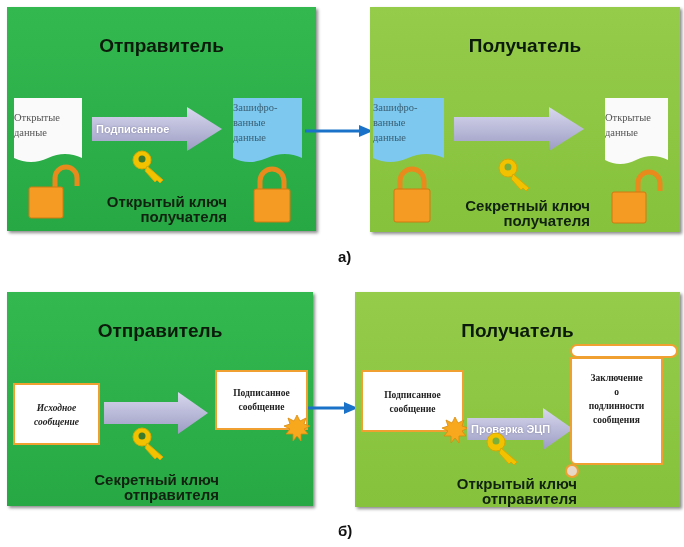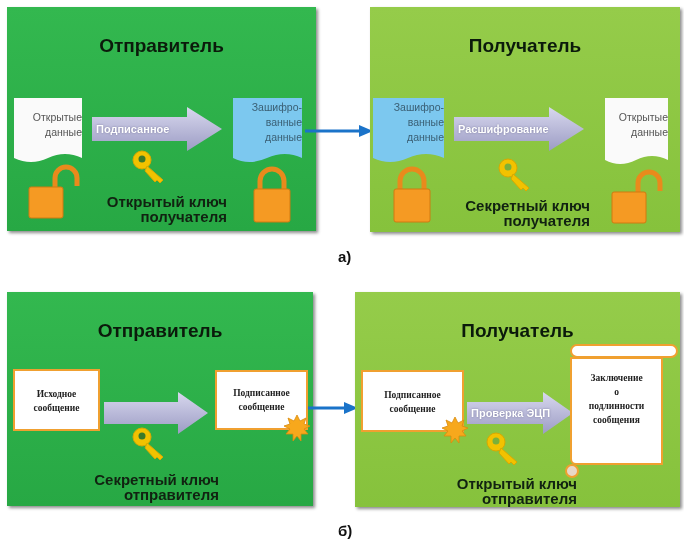--- a/index.html
+++ b/index.html
@@ -4,22 +4,22 @@
 <style>
   html, body { margin: 0; padding: 0; background: #ffffff; }
   body { width: 684px; height: 547px; position: relative; overflow: hidden;
          font-family: "Liberation Sans", "DejaVu Sans", sans-serif; }
   .panel { position: absolute; box-sizing: border-box;
            box-shadow: 2px 2px 3px rgba(0,0,0,0.45); }
   .dark  { background: linear-gradient(#33b84f, #27a844); }
   .light { background: linear-gradient(#95cc4a, #86c23c); padding-left: 36px; }
   .ptitle { position: absolute; left: 0; right: 0; text-align: center;
             font-weight: bold; font-size: 19px; color: #0b1a0b; }
-  .doc { position: absolute; box-sizing: border-box; text-align: right;
-         font-family: Liberation Sans, sans-serif;
+  .doc { position: absolute; box-sizing: border-box; text-align: left;
+         font-family: Liberation Serif, serif;
          font-size: 10.5px; line-height: 15px; color: #555; }
   .doc.white { background: #fafafa; }
   .doc.blue  { background: #7cc8ef; color: #3a5f74; }
   .doc svg.wave { position: absolute; left: 0; bottom: -10px; }
   .arrow { position: absolute; }
   .arrow .label { position: absolute; left: 4px; top: 0; height: 100%;
                   display: flex; align-items: center; color: #fff;
                   font-weight: bold; font-size: 11px; white-space: nowrap;
                   text-shadow: 0 0 2px rgba(80,80,120,0.6); }
   .keytext { position: absolute; text-align: right; font-weight: bold;
@@ -113,21 +113,20 @@
   <div class="arrow" style="left:84px; top:100px; width:130px; height:44px;">
     <svg width="130" height="44" viewBox="0 0 130 44" style="position:absolute;left:0;top:0;">
       <defs>
           <linearGradient id="ga2" x1="0" y1="0" x2="0" y2="1">
             <stop offset="0" stop-color="#d8d8ee"></stop>
             <stop offset="1" stop-color="#9c9cc4"></stop>
           </linearGradient>
         </defs>
       <path d="M0 10 H95 V0 L130 22 L95 44 V34 H0 Z" fill="url(#ga2)"></path>
     </svg>
-    <div class="label">Расшифрование</div>
   </div>
 
   <svg style="position:absolute; left:127px; top:150px;" width="40" height="38" viewBox="0 0 40 38">
     <circle cx="11" cy="11" r="9" fill="#f2c200" stroke="#d9a800" stroke-width="1"></circle>
     <circle cx="11" cy="10" r="3.5" fill="#7ab03a"></circle>
     <path d="M16 17 L32 31 L29 34 L26 31 L24 33 L14 22 Z" fill="#f2c200" stroke="#d9a800" stroke-width="1"></path>
   </svg>
   <div class="keytext" style="left:84px; width:136px; top:191px;">
     <div>Секретный ключ</div>
     <div>получателя</div>
@@ -144,21 +143,21 @@
     <path d="M30 28 V18 A11 11 0 0 1 52 18 V26" fill="none" stroke="#e98a1c" stroke-width="5"></path>
     <rect x="4" y="27" width="34" height="31" rx="2" fill="#f59a23" stroke="#d07a10" stroke-width="1"></rect>
   </svg>
 </div>
 
 <div class="fig-label" style="left:338px; top:248px;">а)</div>
 
 <div class="panel dark" style="left:7px; top:292px; width:306px; height:214px;">
   <div class="ptitle" style="top:28px;">Отправитель</div>
 
-  <div class="scroll" style="left:6px; top:77px; width:87px; height:62px;">
+  <div class="scroll" style="left:6px; top:91px; width:87px; height:62px;font-style:italic;">
     <div class="txt" style="top:16px;">
       <div>Исходное</div>
       <div>сообщение</div>
     </div>
   </div>
 
   <div class="arrow" style="left:97px; top:100px; width:104px; height:42px;">
     <svg width="104" height="42" viewBox="0 0 104 42" style="position:absolute;left:0;top:0;">
       <defs>
           <linearGradient id="gb1" x1="0" y1="0" x2="0" y2="1">
@@ -202,21 +201,21 @@
   <div class="scroll" style="left:6px; top:78px; width:103px; height:62px;">
     <div class="txt" style="top:16px;">
       <div>Подписанное</div>
       <div>сообщение</div>
     </div>
   </div>
   <svg style="position:absolute; left:86px; top:124px;" width="28" height="28" viewBox="0 0 28 28">
     <path d="M14 1 L17 7 L23 4 L21 10 L27 12 L21 15 L25 20 L18 20 L18 27 L14 22 L10 27 L10 20 L3 20 L7 15 L1 12 L7 10 L5 4 L11 7 Z" fill="#f7a81c" stroke="#d98a0c" stroke-width="0.8"></path>
   </svg>
 
-  <div class="arrow" style="left:112px; top:100px; width:106px; height:42px;text-align:center;">
+  <div class="arrow" style="left:112px; top:116px; width:106px; height:42px;text-align:center;">
     <svg width="106" height="42" viewBox="0 0 106 42" style="position:absolute;left:0;top:0;">
       <defs>
           <linearGradient id="gb2" x1="0" y1="0" x2="0" y2="1">
             <stop offset="0" stop-color="#d8d8ee"></stop>
             <stop offset="1" stop-color="#9c9cc4"></stop>
           </linearGradient>
         </defs>
       <path d="M0 10 H76 V0 L106 21 L76 42 V32 H0 Z" fill="url(#gb2)"></path>
     </svg>
     <div class="label">Проверка ЭЦП</div>

